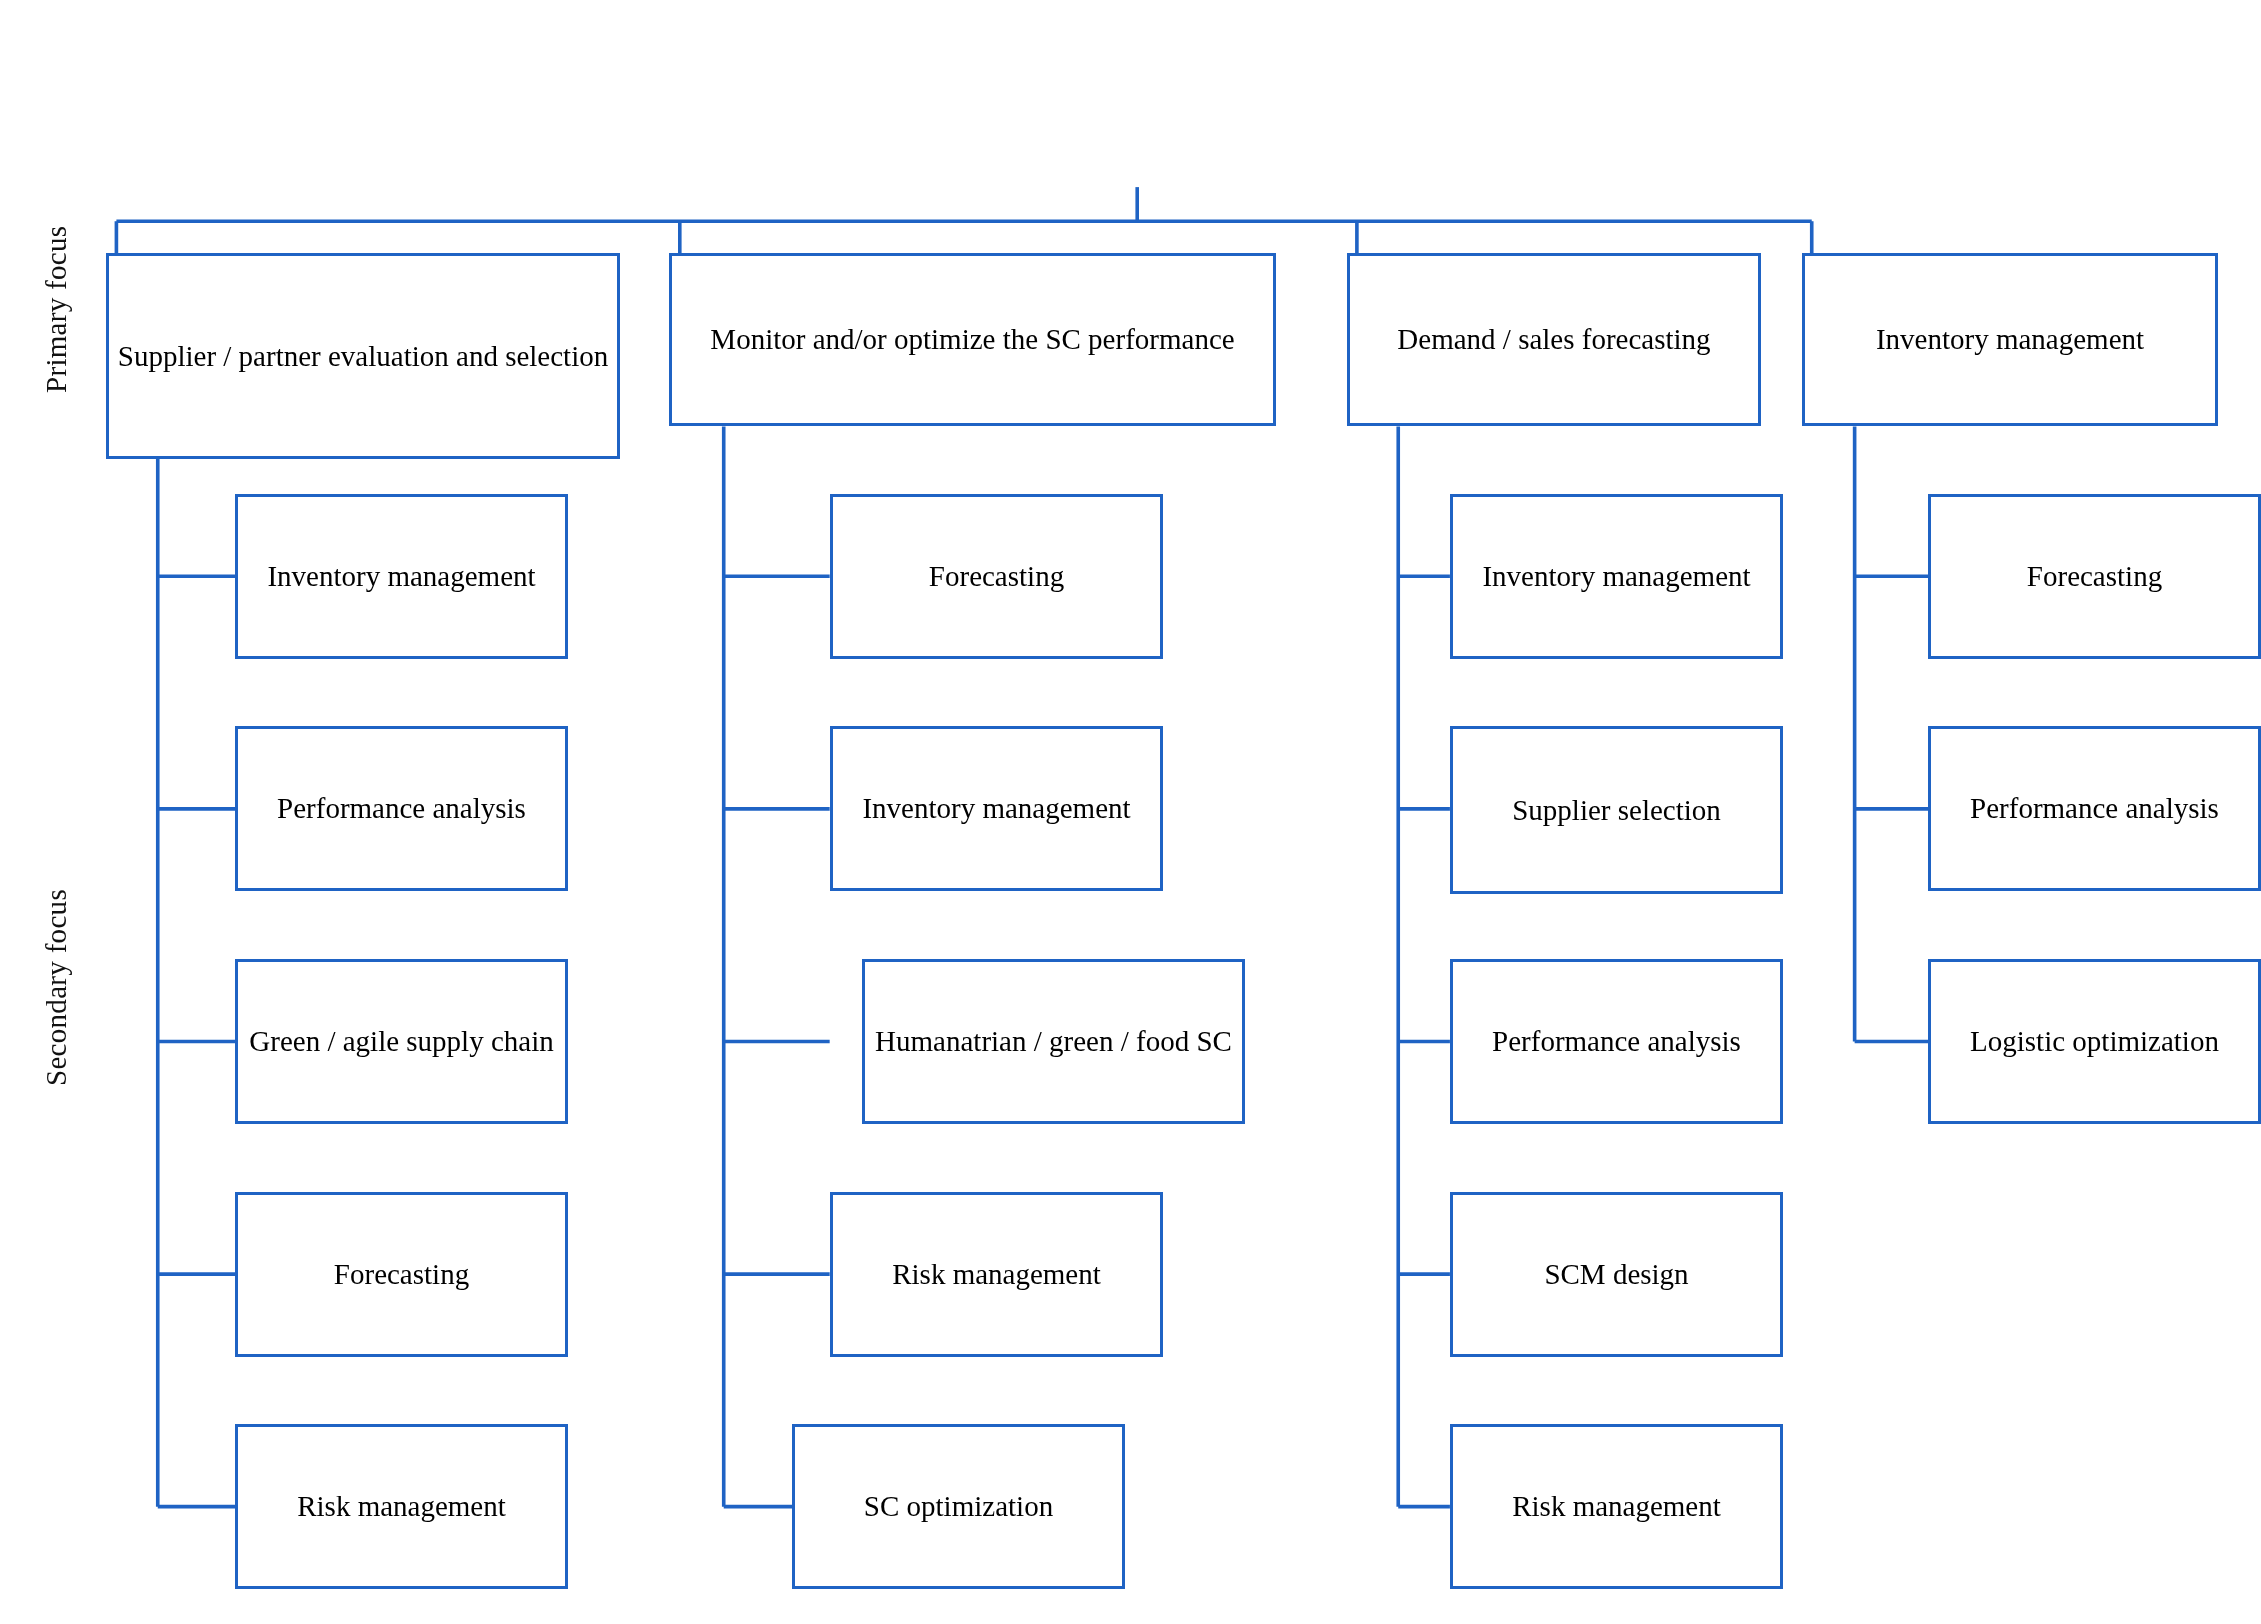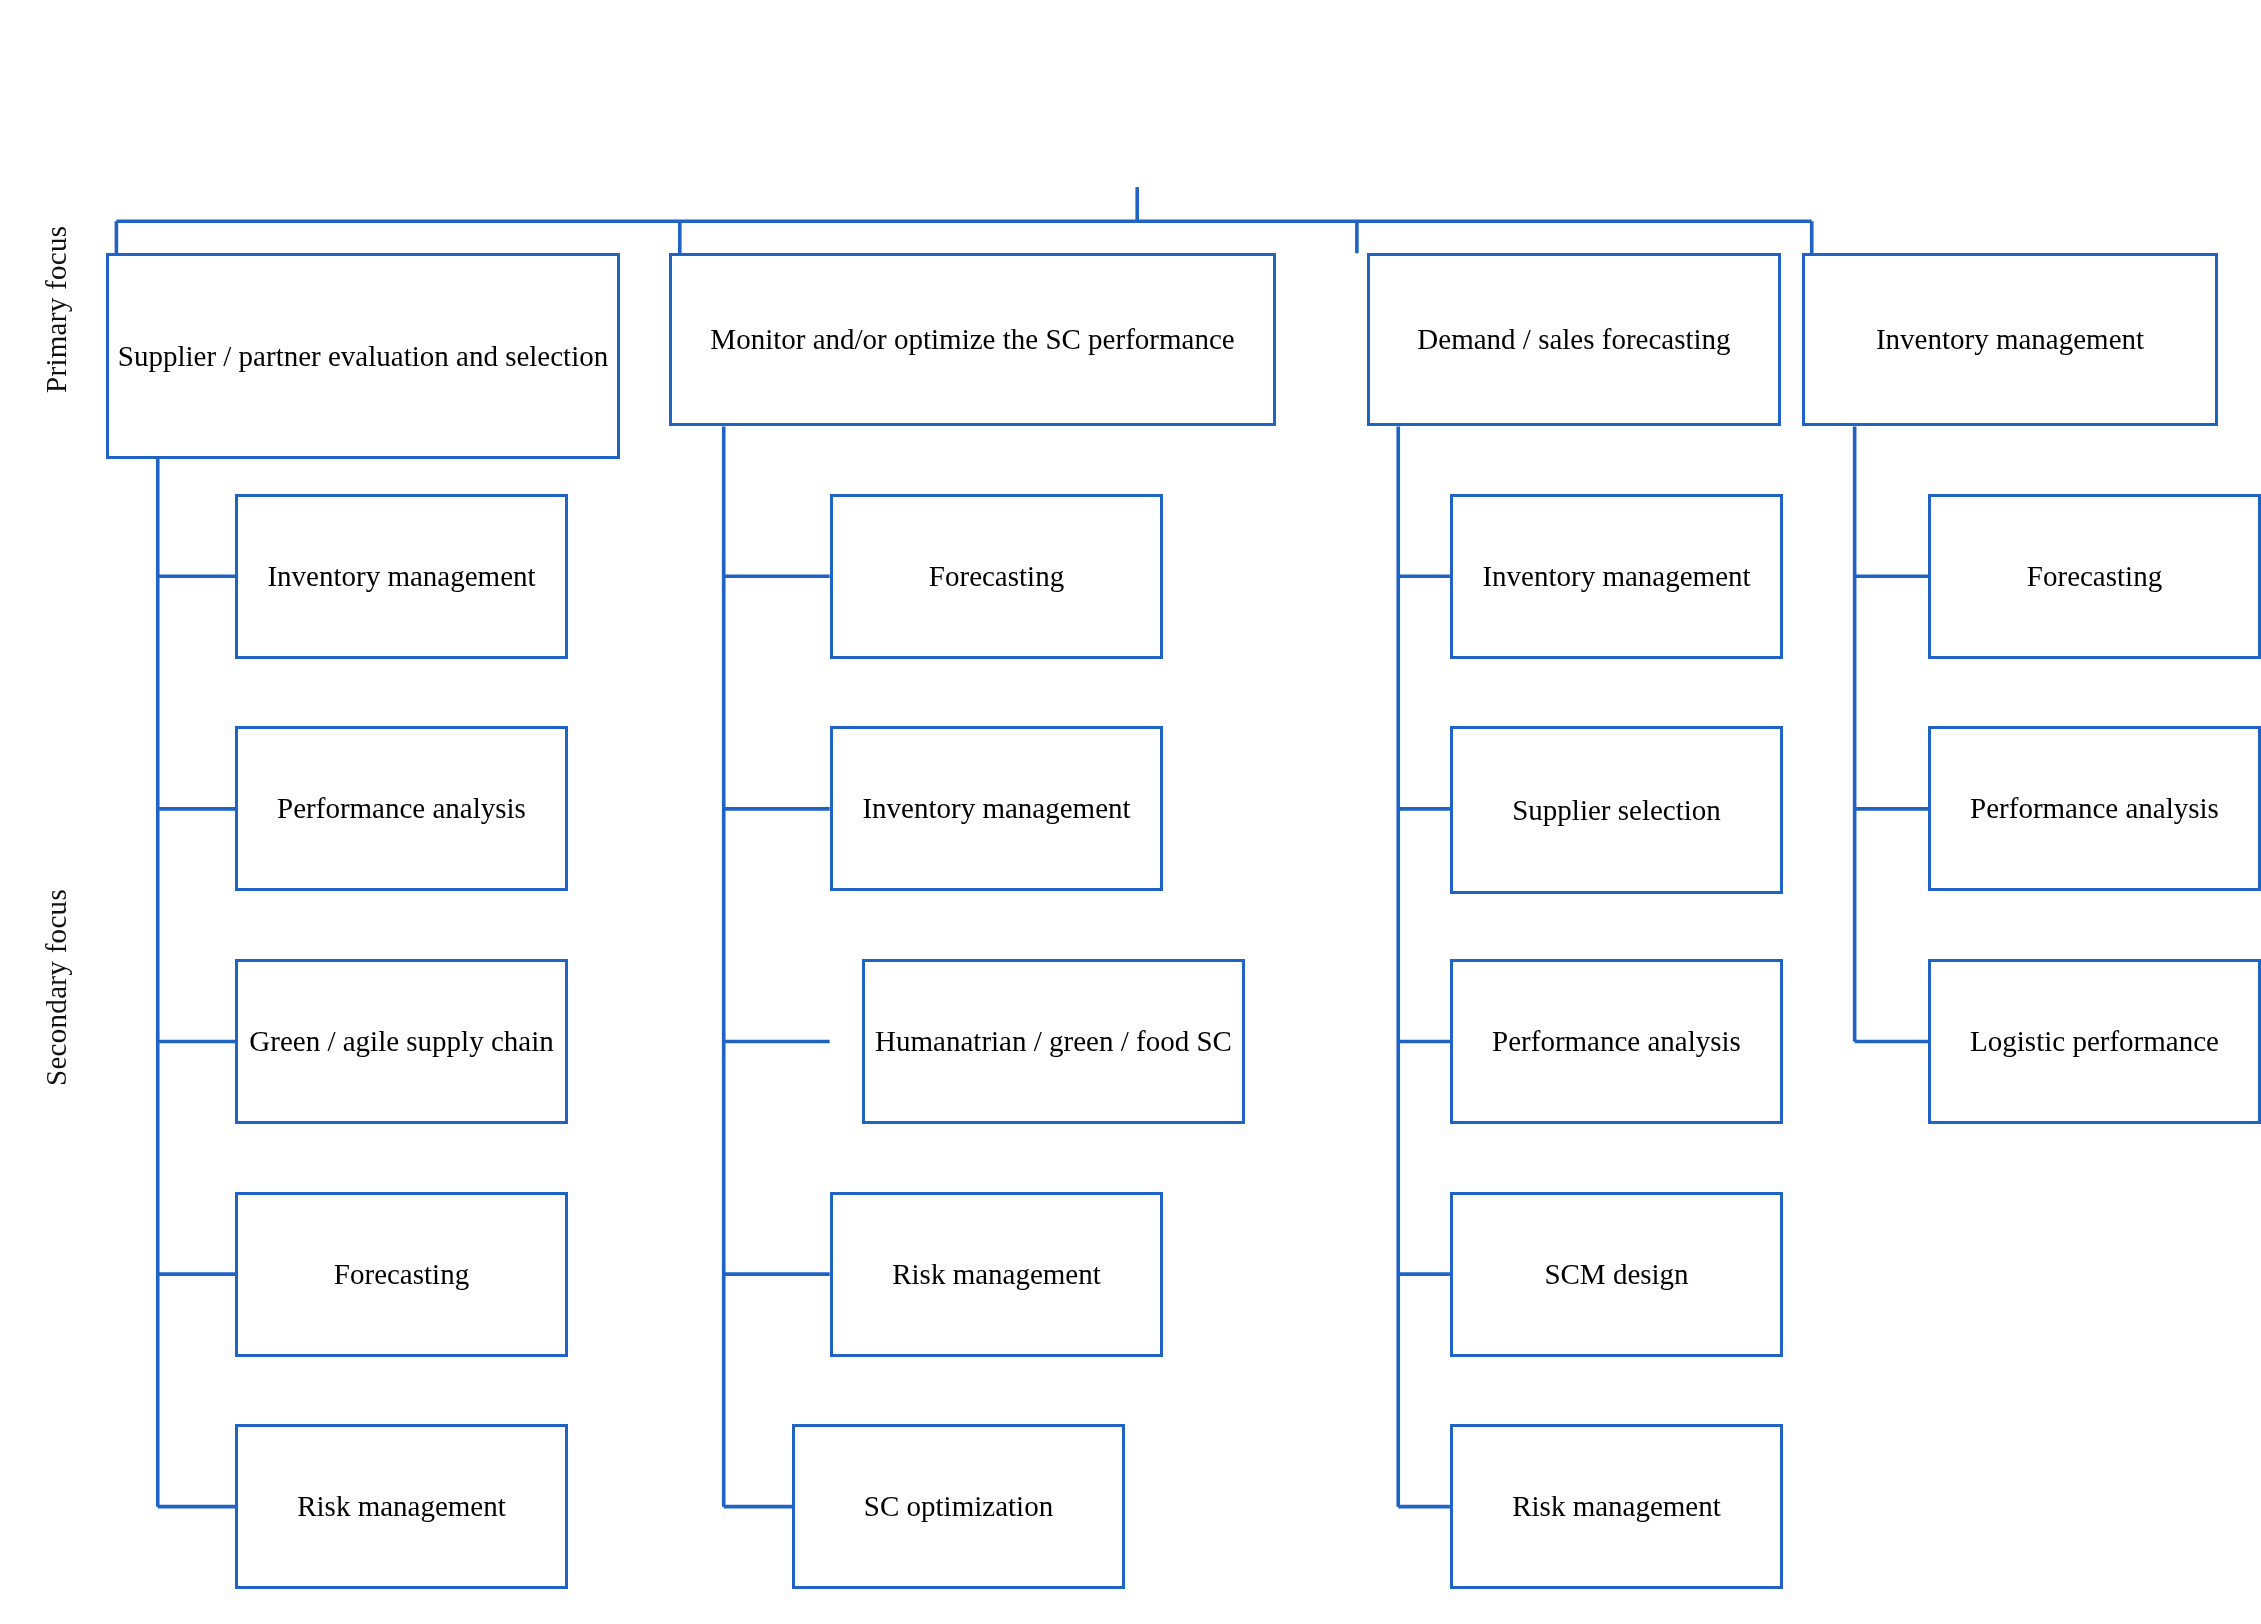--- a/index.html
+++ b/index.html
@@ -103,26 +103,26 @@
       <div class="node secondary" style="left: 235px; top: 726px; width: 333px; height: 165px;">Performance analysis</div>
       <div class="node secondary" style="left: 235px; top: 959px; width: 333px; height: 165px;">Green / agile supply chain</div>
       <div class="node secondary" style="left: 235px; top: 1192px; width: 333px; height: 165px;">Forecasting</div>
       <div class="node secondary" style="left: 235px; top: 1424px; width: 333px; height: 165px;">Risk management</div>
       <div class="node primary" style="left: 669px; top: 253px; width: 607px; height: 173px;">Monitor and/or optimize the SC performance</div>
       <div class="node secondary" style="left: 830px; top: 494px; width: 333px; height: 165px;">Forecasting</div>
       <div class="node secondary" style="left: 830px; top: 726px; width: 333px; height: 165px;">Inventory management</div>
       <div class="node secondary" style="left: 830px; top: 959px; width: 383px; height: 165px; margin-left: 32px;">Humanatrian / green / food SC</div>
       <div class="node secondary" style="left: 830px; top: 1192px; width: 333px; height: 165px;">Risk management</div>
       <div class="node secondary" style="left: 792px; top: 1424px; width: 333px; height: 165px;">SC optimization</div>
-      <div class="node primary" style="left: 1347px; top: 253px; width: 414px; height: 173px; margin-left: 20px;">Demand / sales forecasting</div>
+      <div class="node primary" style="left: 1347px; top: 253px; width: 414px; height: 173px;">Demand / sales forecasting</div>
       <div class="node secondary" style="left: 1450px; top: 494px; width: 333px; height: 165px;">Inventory management</div>
       <div class="node secondary" style="left: 1450px; top: 726px; width: 333px; height: 168px;">Supplier selection</div>
       <div class="node secondary" style="left: 1450px; top: 959px; width: 333px; height: 165px;">Performance analysis</div>
       <div class="node secondary" style="left: 1450px; top: 1192px; width: 333px; height: 165px;">SCM design</div>
       <div class="node secondary" style="left: 1450px; top: 1424px; width: 333px; height: 165px;">Risk management</div>
       <div class="node primary" style="left: 1802px; top: 253px; width: 416px; height: 173px;">Inventory management</div>
       <div class="node secondary" style="left: 1928px; top: 494px; width: 333px; height: 165px;">Forecasting</div>
       <div class="node secondary" style="left: 1928px; top: 726px; width: 333px; height: 165px;">Performance analysis</div>
-      <div class="node secondary" style="left: 1928px; top: 959px; width: 333px; height: 165px;">Logistic performance</div>
+      <div class="node secondary" style="left: 1928px; top: 959px; width: 333px; height: 165px;">Logistic optimization</div>
     </div>
 
 </div>
 
 
 </body></html>

